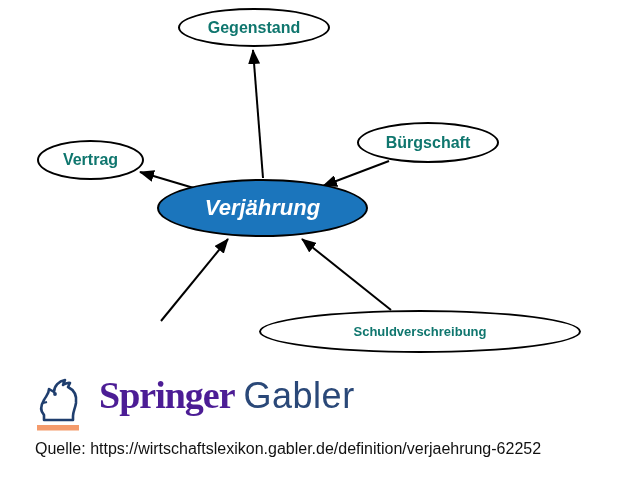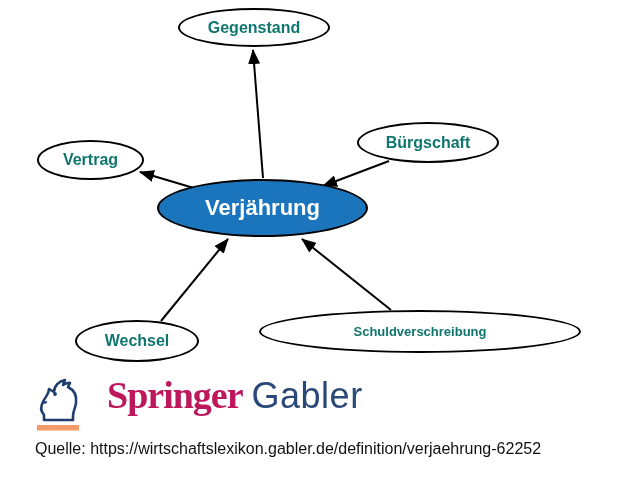--- a/index.html
+++ b/index.html
@@ -14,27 +14,27 @@
     color:#0f766e;font-weight:bold;font-size:16px;box-sizing:border-box;
     white-space:nowrap;
   }
   .node-gegenstand{left:178px;top:8px;width:152px;height:39px;}
   .node-vertrag{left:37px;top:140px;width:107px;height:40px;}
   .node-buergschaft{left:357px;top:122px;width:142px;height:41px;}
   .node-wechsel{left:75px;top:320px;width:124px;height:42px;}
   .node-schuldverschreibung{left:259px;top:310px;width:322px;height:43px;font-size:13px;}
   .node-center{
     left:157px;top:179px;width:211px;height:58px;
-    background:#1B75BC;color:#ffffff;font-size:22px;
+    background:#1B75BC;color:#ffffff;font-size:22px;font-style:italic;
   }
   #logo{position:absolute;left:31px;top:376px;z-index:2;display:flex;align-items:baseline;}
   #logo .horse{position:relative;width:56px;height:58px;align-self:flex-start;}
   #logo .springer{
-    font-family:"Liberation Serif", serif;font-weight:bold;color:#be185d;
-    font-size:38px;margin-left:20px;letter-spacing:-1px;line-height:1;
+    font-family:"Liberation Serif", serif;font-weight:bold;color:#4c1d95;
+    font-size:38px;margin-left:12px;letter-spacing:-1px;line-height:1;
   }
   #logo .gabler{
     font-family:Liberation Sans, sans-serif;font-weight:normal;color:#2A4878;
     font-size:36px;margin-left:9px;letter-spacing:0.5px;line-height:1;
   }
   #source{
     position:absolute;left:35px;top:440px;z-index:2;
     color:#111111;font-size:16px;white-space:nowrap;
   }
 </style>
@@ -67,23 +67,20 @@
   </div>
 
   <div class="node node-buergschaft">
     <span>Bürgschaft</span>
   </div>
 
   <div class="node node-center">
     <span>Verjährung</span>
   </div>
 
-  <div class="node node-wechsel">
-    <span>Wechsel</span>
-  </div>
 
   <div class="node node-schuldverschreibung">
     <span>Schuldverschreibung</span>
   </div>
 
   <div id="logo">
     <svg class="horse" viewBox="0 0 56 58" width="56" height="58">
       <g fill="none" stroke="#1F3E6E" stroke-width="2.6" stroke-linejoin="round">
         <path d="M13,44 L13,39
                  C9,35 10,29 13,24

